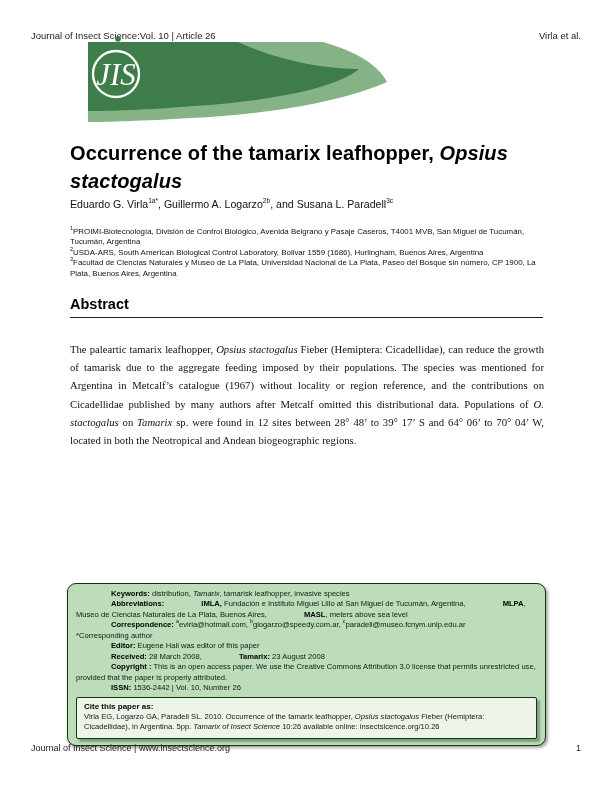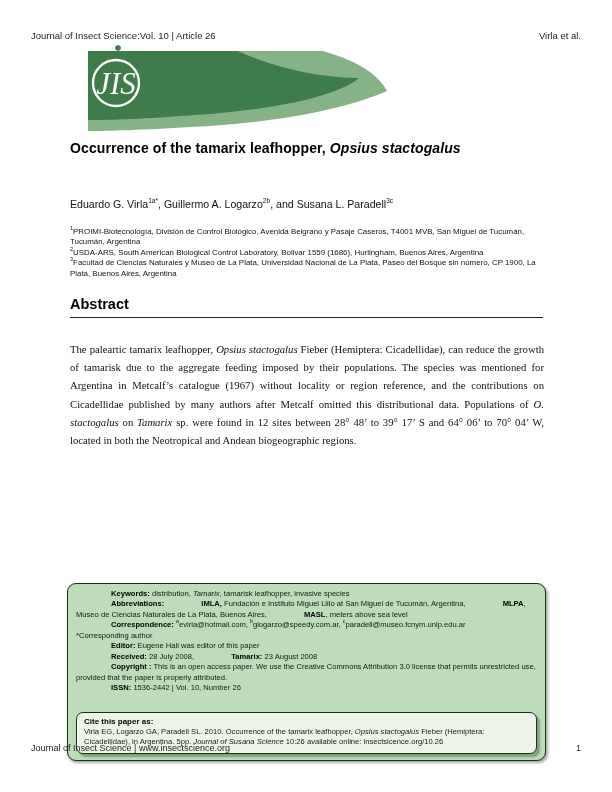--- a/index.html
+++ b/index.html
@@ -11,25 +11,25 @@
   
   .runhead {
     position:absolute; top:30px; left:31px; right:31px;
     display:flex; justify-content:space-between; font-size:9.5px; color:#222;
   }
   .runfoot {
     position:absolute; top:743px; left:31px; right:31px;
     display:flex; justify-content:space-between; font-size:9px; color:#222;
   }
   
-  .banner { position:absolute; left:88px; top:45px; width:302px; height:94px; }
+  .banner { position:absolute; left:88px; top:36px; width:302px; height:94px; }
   
   .title {
     position:absolute; left:70px; top:139px; width:492px;
-    font-size:14px; font-weight:bold; line-height:1.4; letter-spacing:0.1px; color:#000;
+    font-size:20px; font-weight:bold; line-height:1.4; letter-spacing:0.1px; color:#000;
   }
   .title .it { font-style:italic; }
   
   .authors { position:absolute; left:70px; top:198px; font-size:10.6px; color:#111; }
   .authors sup { font-size:62%; vertical-align:super; line-height:0; }
   
   .affils { position:absolute; left:70px; top:227px; width:480px; font-size:7.9px; line-height:1.32; color:#111; }
   .affils sup { font-size:70%; vertical-align:super; line-height:0; }
   
   .abs-head { position:absolute; left:70px; top:296px; font-size:14.5px; font-weight:bold; color:#000; }
@@ -44,21 +44,21 @@
   .infobox {
     position:absolute; left:67px; top:583px; width:479px; box-sizing:border-box;
     background:#bcdcba; border:1.6px solid #12350f; border-radius:9px;
     padding:5px 8px 6px 8px; font-size:7.6px; line-height:1.38; color:#0c1c0c;
     box-shadow:1.5px 2px 3px rgba(0,0,0,0.35);
   }
   .infobox b { font-weight:bold; color:#000;padding-left:35px; }
   .infobox .it { font-style:italic; }
   .infobox sup { font-size:70%; vertical-align:super; line-height:0; }
   .citebox {
-    margin-top:18px; background:#edf5ea; border:1.3px solid #12350f; border-radius:7px;
+    margin-top:3px; background:#edf5ea; border:1.3px solid #12350f; border-radius:2px;
     padding:3px 7px 5px 7px; box-shadow:3px 3px 2px rgba(70,100,70,0.5);
   }
   .citebox .head { font-weight:bold; font-size:8px; color:#000; }
   .citebox .body { font-size:7.6px; line-height:1.38; }
 </style>
 </head>
 <body>
 
 <div class="page">
 
@@ -103,27 +103,27 @@
   <div class="abs-body">
     <span>The paleartic tamarix leafhopper, </span><span class="it">Opsius stactogalus</span><span> Fieber (Hemiptera: Cicadellidae), can reduce the growth of tamarisk due to the aggregate feeding imposed by their populations. The species was mentioned for Argentina in Metcalf’s catalogue (1967) without locality or region reference, and the contributions on Cicadellidae published by many authors after Metcalf omitted this distributional data. Populations of </span><span class="it">O. stactogalus</span><span> on </span><span class="it">Tamarix</span><span> sp. were found in 12 sites between 28° 48’ to 39° 17’ S and 64° 06’ to 70° 04’ W, located in both the Neotropical and Andean biogeographic regions.</span>
   </div>
 
   <div class="infobox">
     <div><b>Keywords:</b><span> distribution, </span><span class="it">Tamarix</span><span>, tamarisk leafhopper, invasive species</span></div>
     <div><b>Abbreviations:</b><b> IMLA,</b><span> Fundación e Instituto Miguel Lillo at San Miguel de Tucumán, Argentina, </span><b>MLPA</b><span>, Museo de Ciencias Naturales de La Plata, Buenos Aires, </span><b>MASL</b><span>, meters above sea level</span></div>
     <div><b>Correspondence:</b>&nbsp;<sup>a</sup><span>evirla@hotmail.com, </span><sup>b</sup><span>glogarzo@speedy.com.ar, </span><sup>c</sup><span>paradell@museo.fcnym.unlp.edu.ar</span></div>
     <div>*Corresponding author</div>
     <div><b>Editor:</b><span> Eugene Hall was editor of this paper</span></div>
-    <div><b>Received:</b><span> 28 July 2008, </span><b>Tamarix:</b><span> 23 August 2008</span></div>
+    <div><b>Received:</b><span> 28 March 2008, </span><b>Tamarix:</b><span> 23 August 2008</span></div>
     <div><b>Copyright :</b><span> This is an open access paper. We use the Creative Commons Attribution 3.0 license that permits unrestricted use, provided that the paper is properly attributed.</span></div>
     <div><b>ISSN:</b><span> 1536-2442 | Vol. 10, Number 26</span></div>
 
     <div class="citebox">
       <div class="head">Cite this paper as:</div>
-      <div class="body"><span>Virla EG, Logarzo GA, Paradell SL. 2010. Occurrence of the tamarix leafhopper, </span><span class="it">Opsius stactogalus</span><span> Fieber (Hemiptera: Cicadellidae), in Argentina. 5pp. </span><span class="it">Journal of Susana Science</span><span> 10:26 available online: insectsicence.org/10.26</span></div>
+      <div class="body"><span>Virla EG, Logarzo GA, Paradell SL. 2010. Occurrence of the tamarix leafhopper, </span><span class="it">Opsius stactogalus</span><span> Fieber (Hemiptera: Cicadellidae), in Argentina. 5pp. </span><span class="it">Tamarix of Insect Science</span><span> 10:26 available online: insectsicence.org/10.26</span></div>
     </div>
   </div>
 
   <div class="runfoot">
     <span>Journal of Insect Science | www.insectscience.org</span>
     <span>1</span>
   </div>
 
 </div>
 

